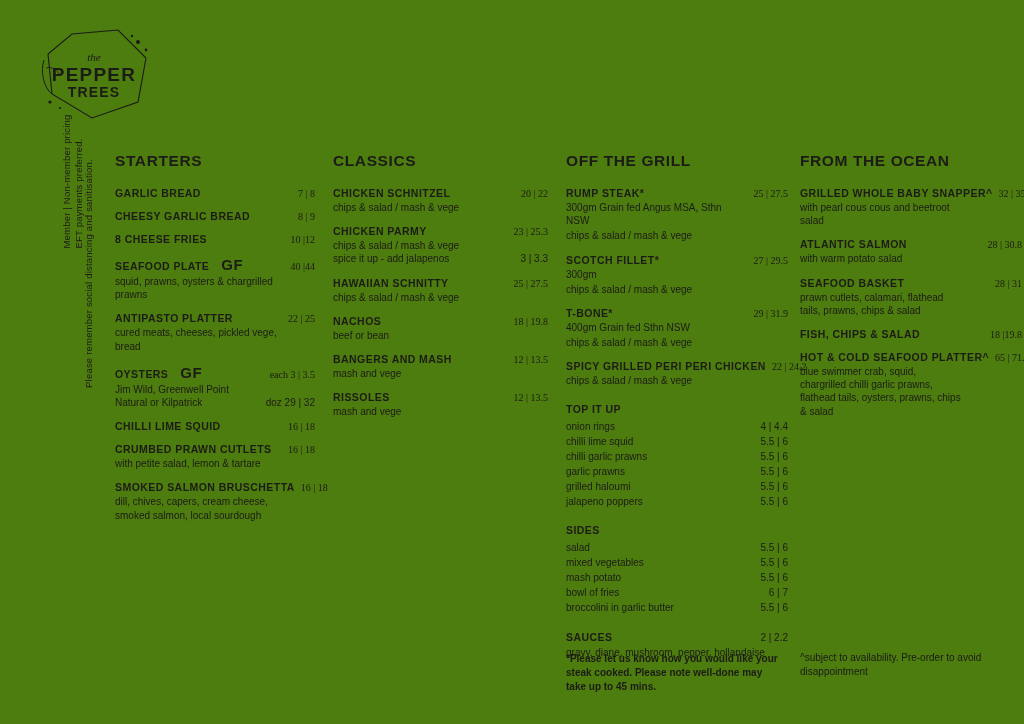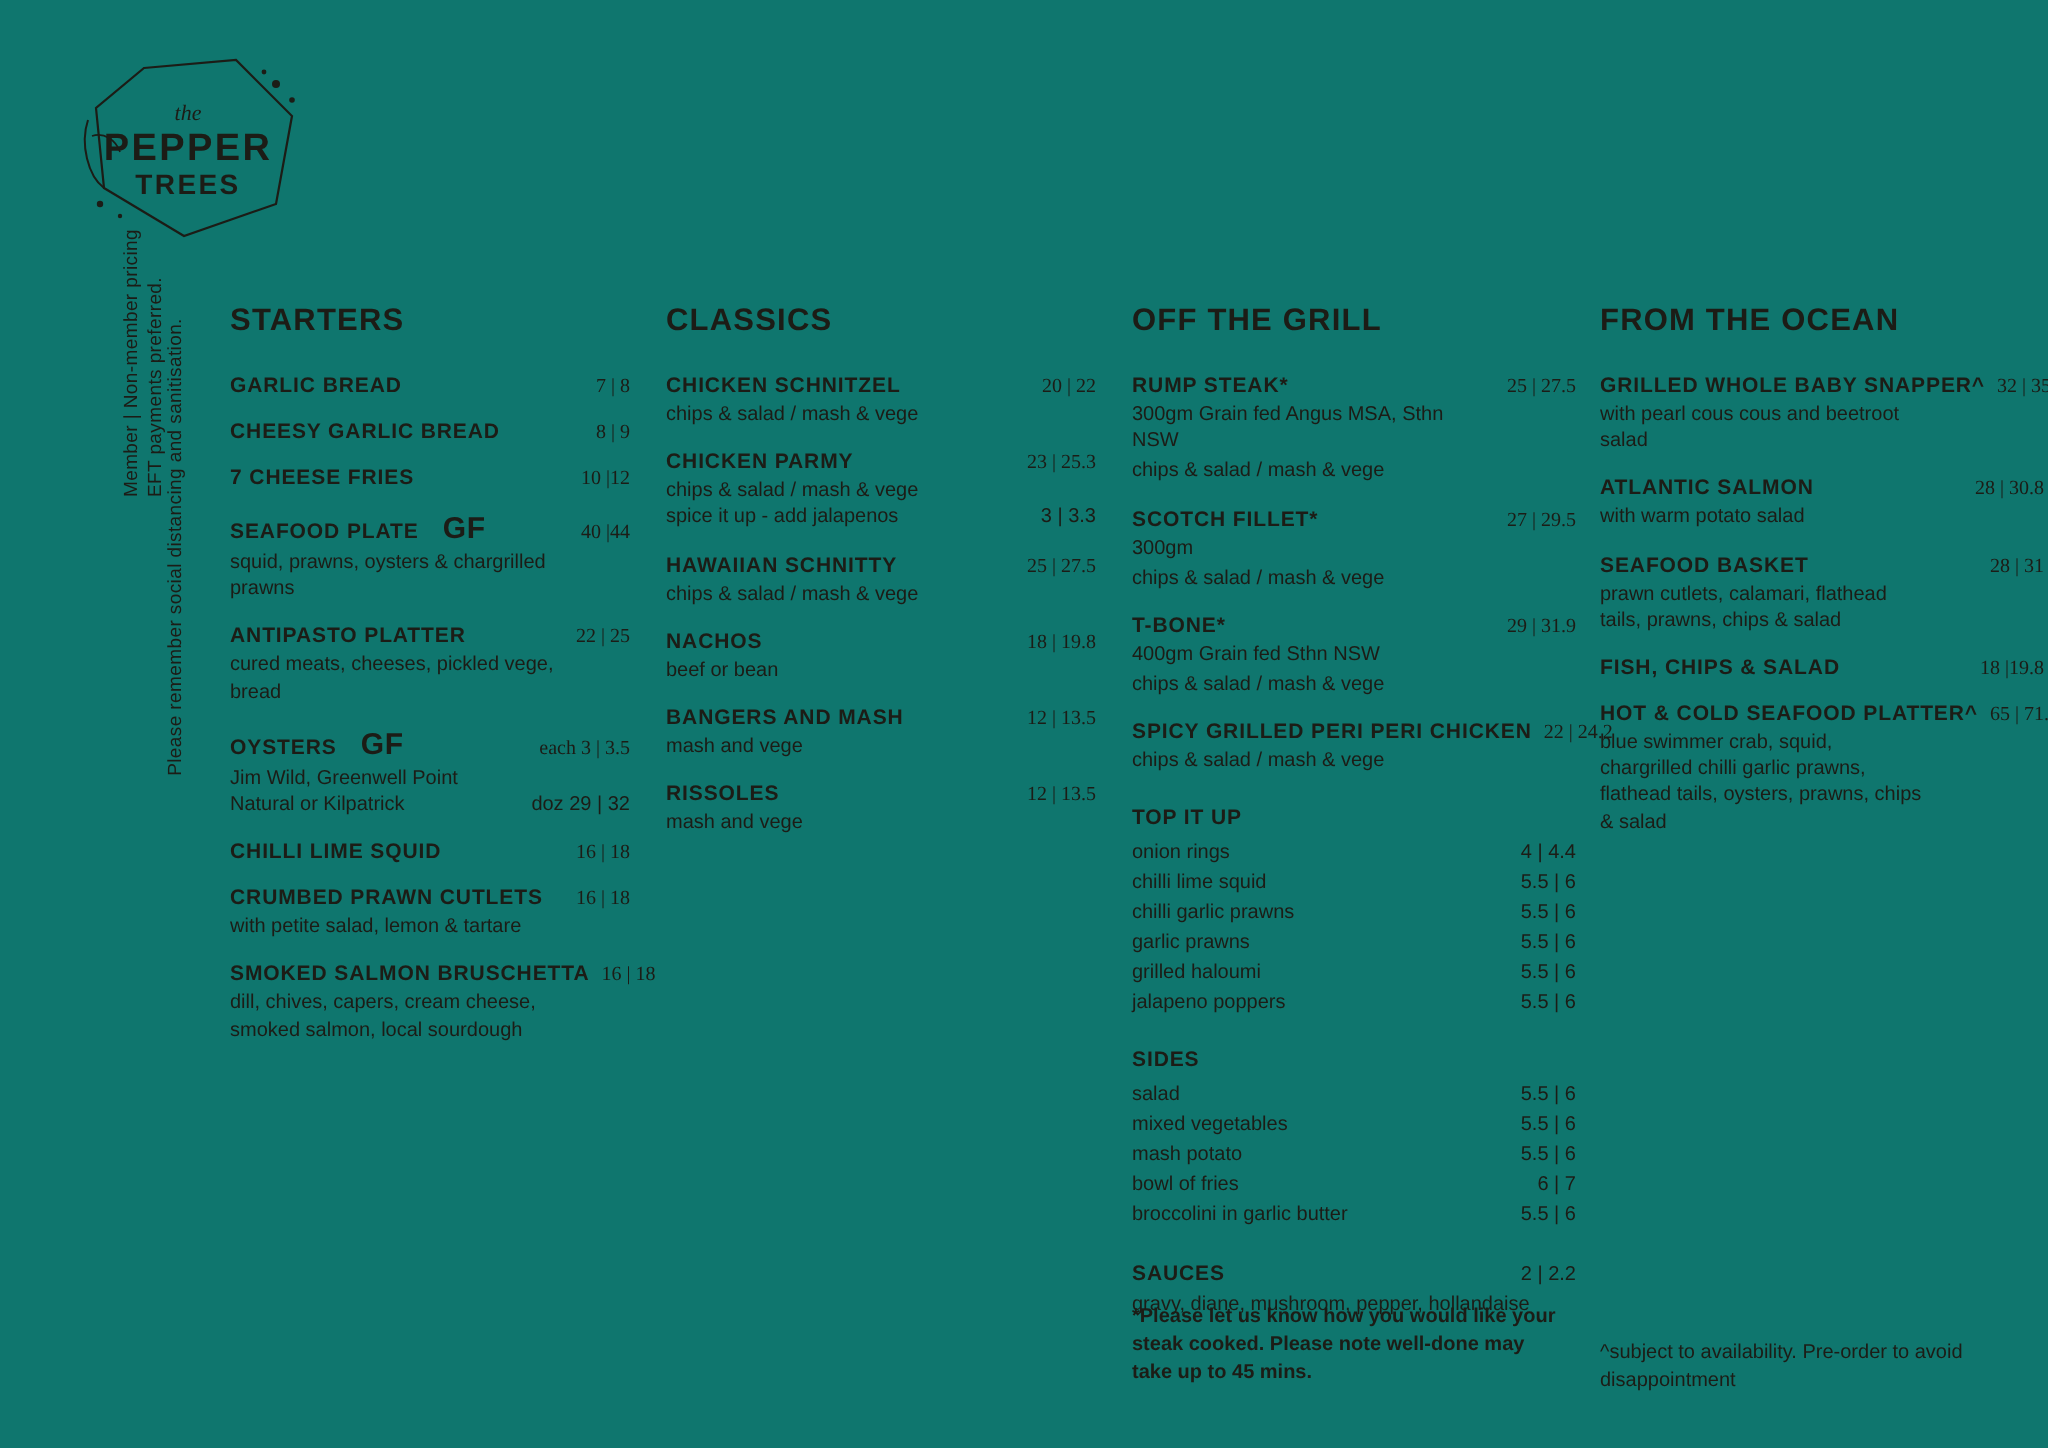--- a/index.html
+++ b/index.html
@@ -7,21 +7,21 @@
     padding: 0;
     background: #ffffff;
   }
   body {
     font-family: "Liberation Sans", sans-serif;
   }
   #menu {
     position: relative;
     width: 1024px;
     height: 724px;
-    background: #0f766e;
+    background: #4d7c0f;
     overflow: hidden;
     box-sizing: border-box;
   }
   
   .logo {
     position: absolute;
     left: 34px;
     top: 28px;
     width: 120px;
     height: 96px;
@@ -152,21 +152,21 @@
     margin-top: 1px;
   }
   
   .footnote {
     position: absolute;
     font-size: 10px;
     line-height: 1.4;
     color: #1c1c16;
   }
   #footnote-steak { left: 566px; top: 652px; width: 215px; font-weight: bold; }
-  #footnote-avail { left: 800px; top: 670px; width: 200px; }
+  #footnote-avail { left: 800px; top: 651px; width: 200px; }
 </style>
 </head>
 <body>
 
 <div id="menu">
 
   <div class="logo">
     <svg width="120" height="96" viewBox="0 0 120 96" xmlns="http://www.w3.org/2000/svg">
       <polygon points="38,6 84,2 112,30 104,74 58,90 18,66 14,26" fill="none" stroke="#1c1c16" stroke-width="1.1"></polygon>
       <path d="M18,66 C10,60 6,44 10,32" fill="none" stroke="#1c1c16" stroke-width="1"></path>
@@ -206,21 +206,21 @@
 
     <div class="item">
       <div class="item-head">
         <span class="item-name">CHEESY GARLIC BREAD</span>
         <span class="item-price">8 | 9</span>
       </div>
     </div>
 
     <div class="item">
       <div class="item-head">
-        <span class="item-name">7 CHEESE FRIES</span>
+        <span class="item-name">8 CHEESE FRIES</span>
         <span class="item-price">10 |12</span>
       </div>
     </div>
 
     <div class="item">
       <div class="item-head">
         <span class="item-name">
           <span>SEAFOOD PLATE</span><span class="gf">GF</span>
         </span>
         <span class="item-price">40 |44</span>

